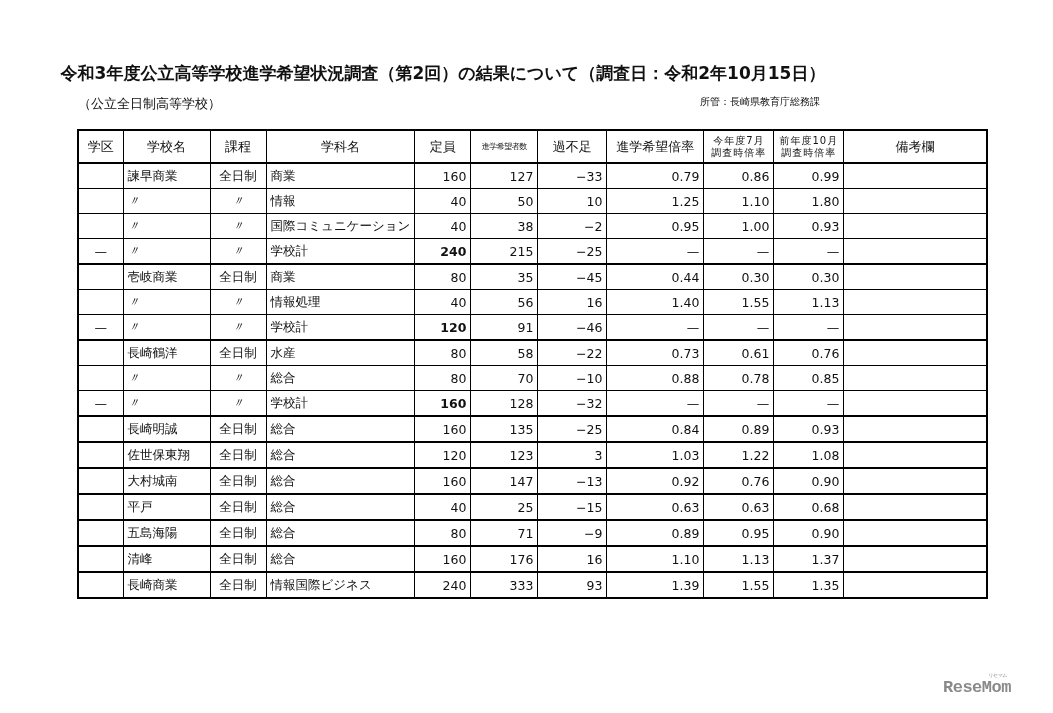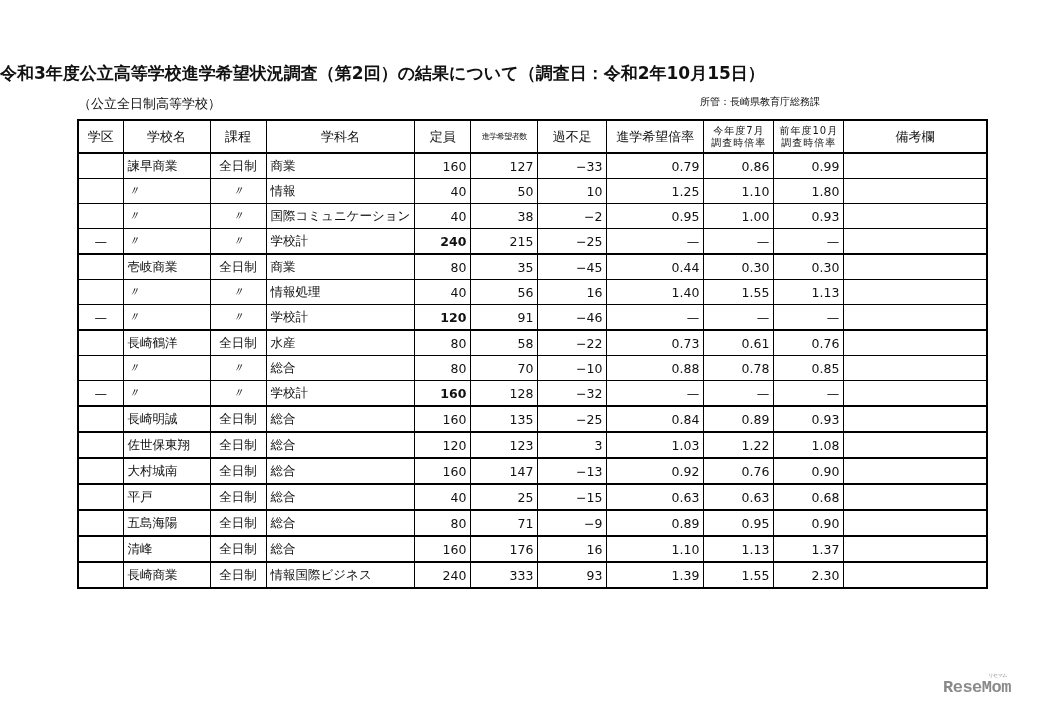--- a/index.html
+++ b/index.html
@@ -1,22 +1,22 @@
 <!DOCTYPE html>
 <html><head>
 <meta charset="utf-8">
 <style>
   html, body { margin:0; padding:0; background:#ffffff; }
   body { width:1053px; height:713px; position:relative; overflow:hidden;
          font-family:"DejaVu Sans", "Liberation Sans", sans-serif; color:#111; }
-  .title { position:absolute; top:62px; left:0; width:886px; text-align:left;
+  .title { position:absolute; top:62px; left:0; width:886px; text-align:center;
            font-size:17px; font-weight:bold; letter-spacing:0px; }
   .subtitle-left { position:absolute; top:95px; left:78px; font-size:13px; }
   .subtitle-right { position:absolute; top:95px; left:700px; font-size:10px; }
-  table.main { position:absolute; top:119px; left:77px; border-collapse:collapse;
+  table.main { position:absolute; top:129px; left:77px; border-collapse:collapse;
                table-layout:fixed; border:2.5px solid #000;padding-left:48px; }
   table.main th, table.main td { border:1px solid #000; padding:0 4px; height:24px;
                font-size:12.5px; white-space:nowrap; overflow:hidden; }
   table.main th { height:31px; font-weight:normal; text-align:center; border-bottom:2.5px solid #000; }
   table.main th.small { font-size:8px; letter-spacing:-0.5px; }
   table.main th.two { font-size:10px; line-height:12px; letter-spacing:1px; }
   table.main th.big { font-size:13px; }
   td.num { text-align:right; padding-right:8px; }
   td.ctr { text-align:center; }
   td.school { text-align:left; padding-left:6px; }
@@ -285,21 +285,21 @@
       <tr class="groupend">
         <td class="ctr"></td>
         <td class="school">長崎商業</td>
         <td class="ctr">全日制</td>
         <td class="school">情報国際ビジネス</td>
         <td class="num">240</td>
         <td class="num">333</td>
         <td class="num">93</td>
         <td class="num">1.39</td>
         <td class="num">1.55</td>
-        <td class="num">2.30</td>
+        <td class="num">1.35</td>
         <td class="school"></td>
       </tr>
     </tbody>
 </table>
 
 <div class="logo">
   <span>ReseMom</span>
   <span class="kana">リセマム</span>
 </div>
 

